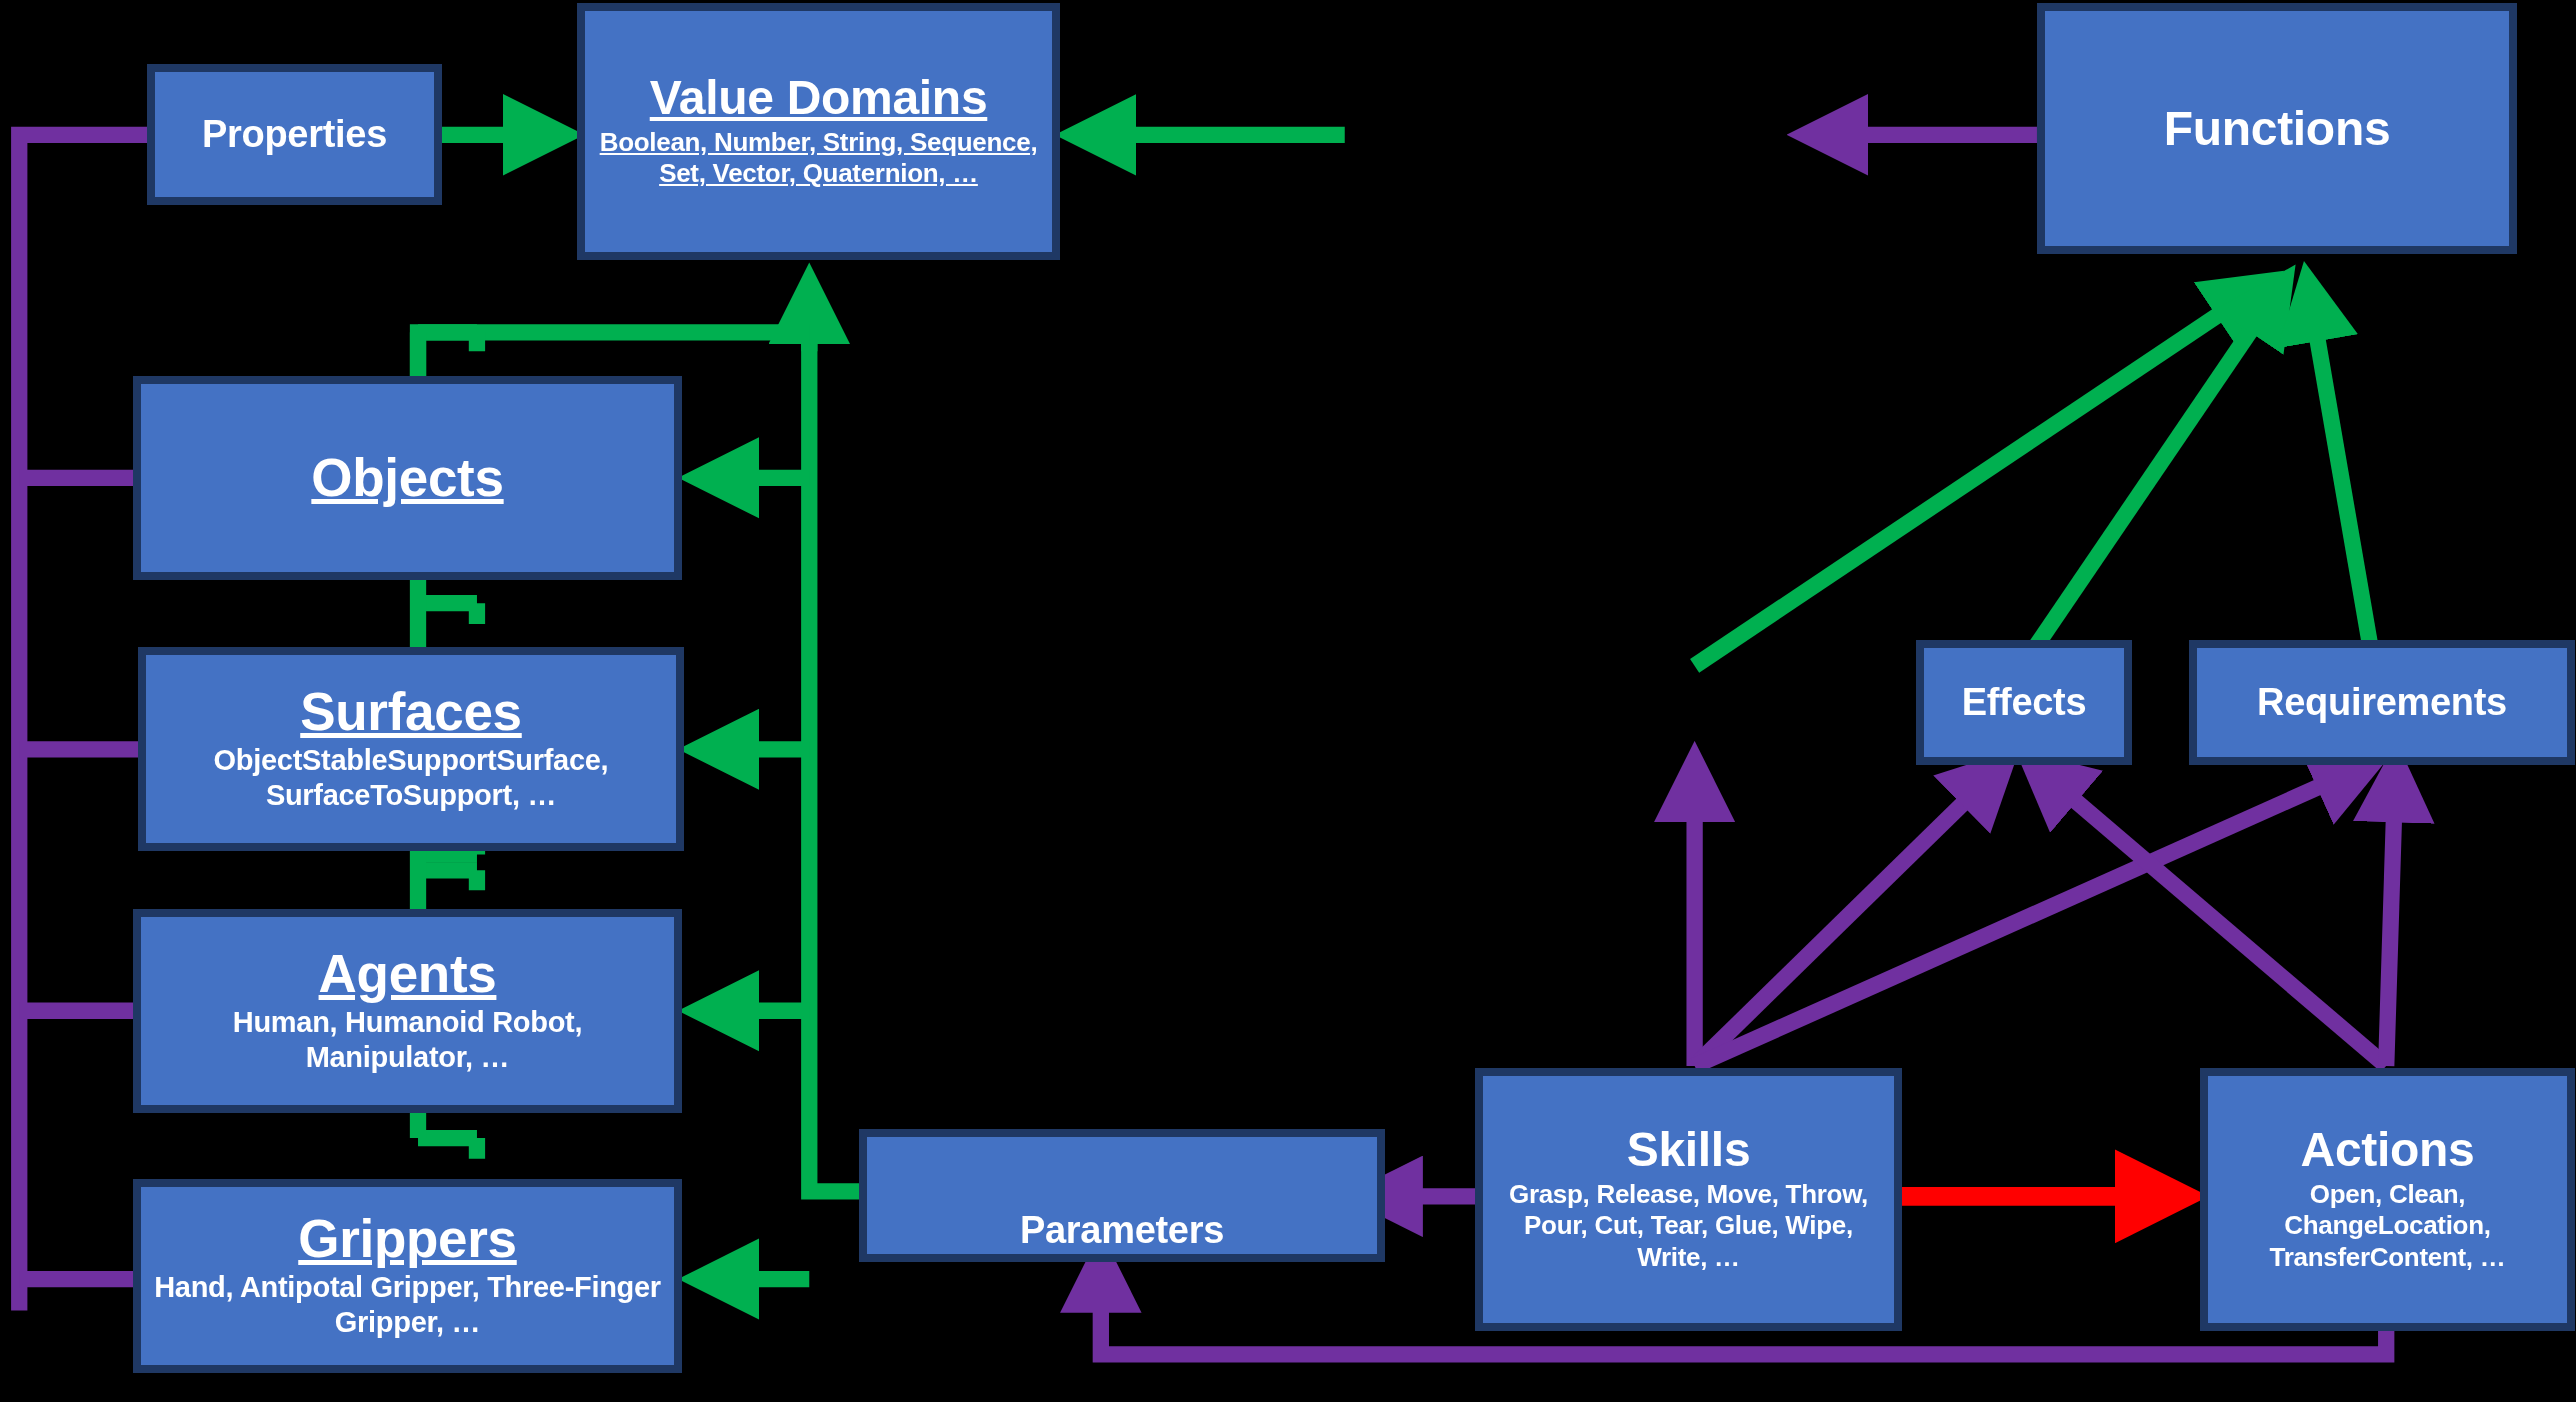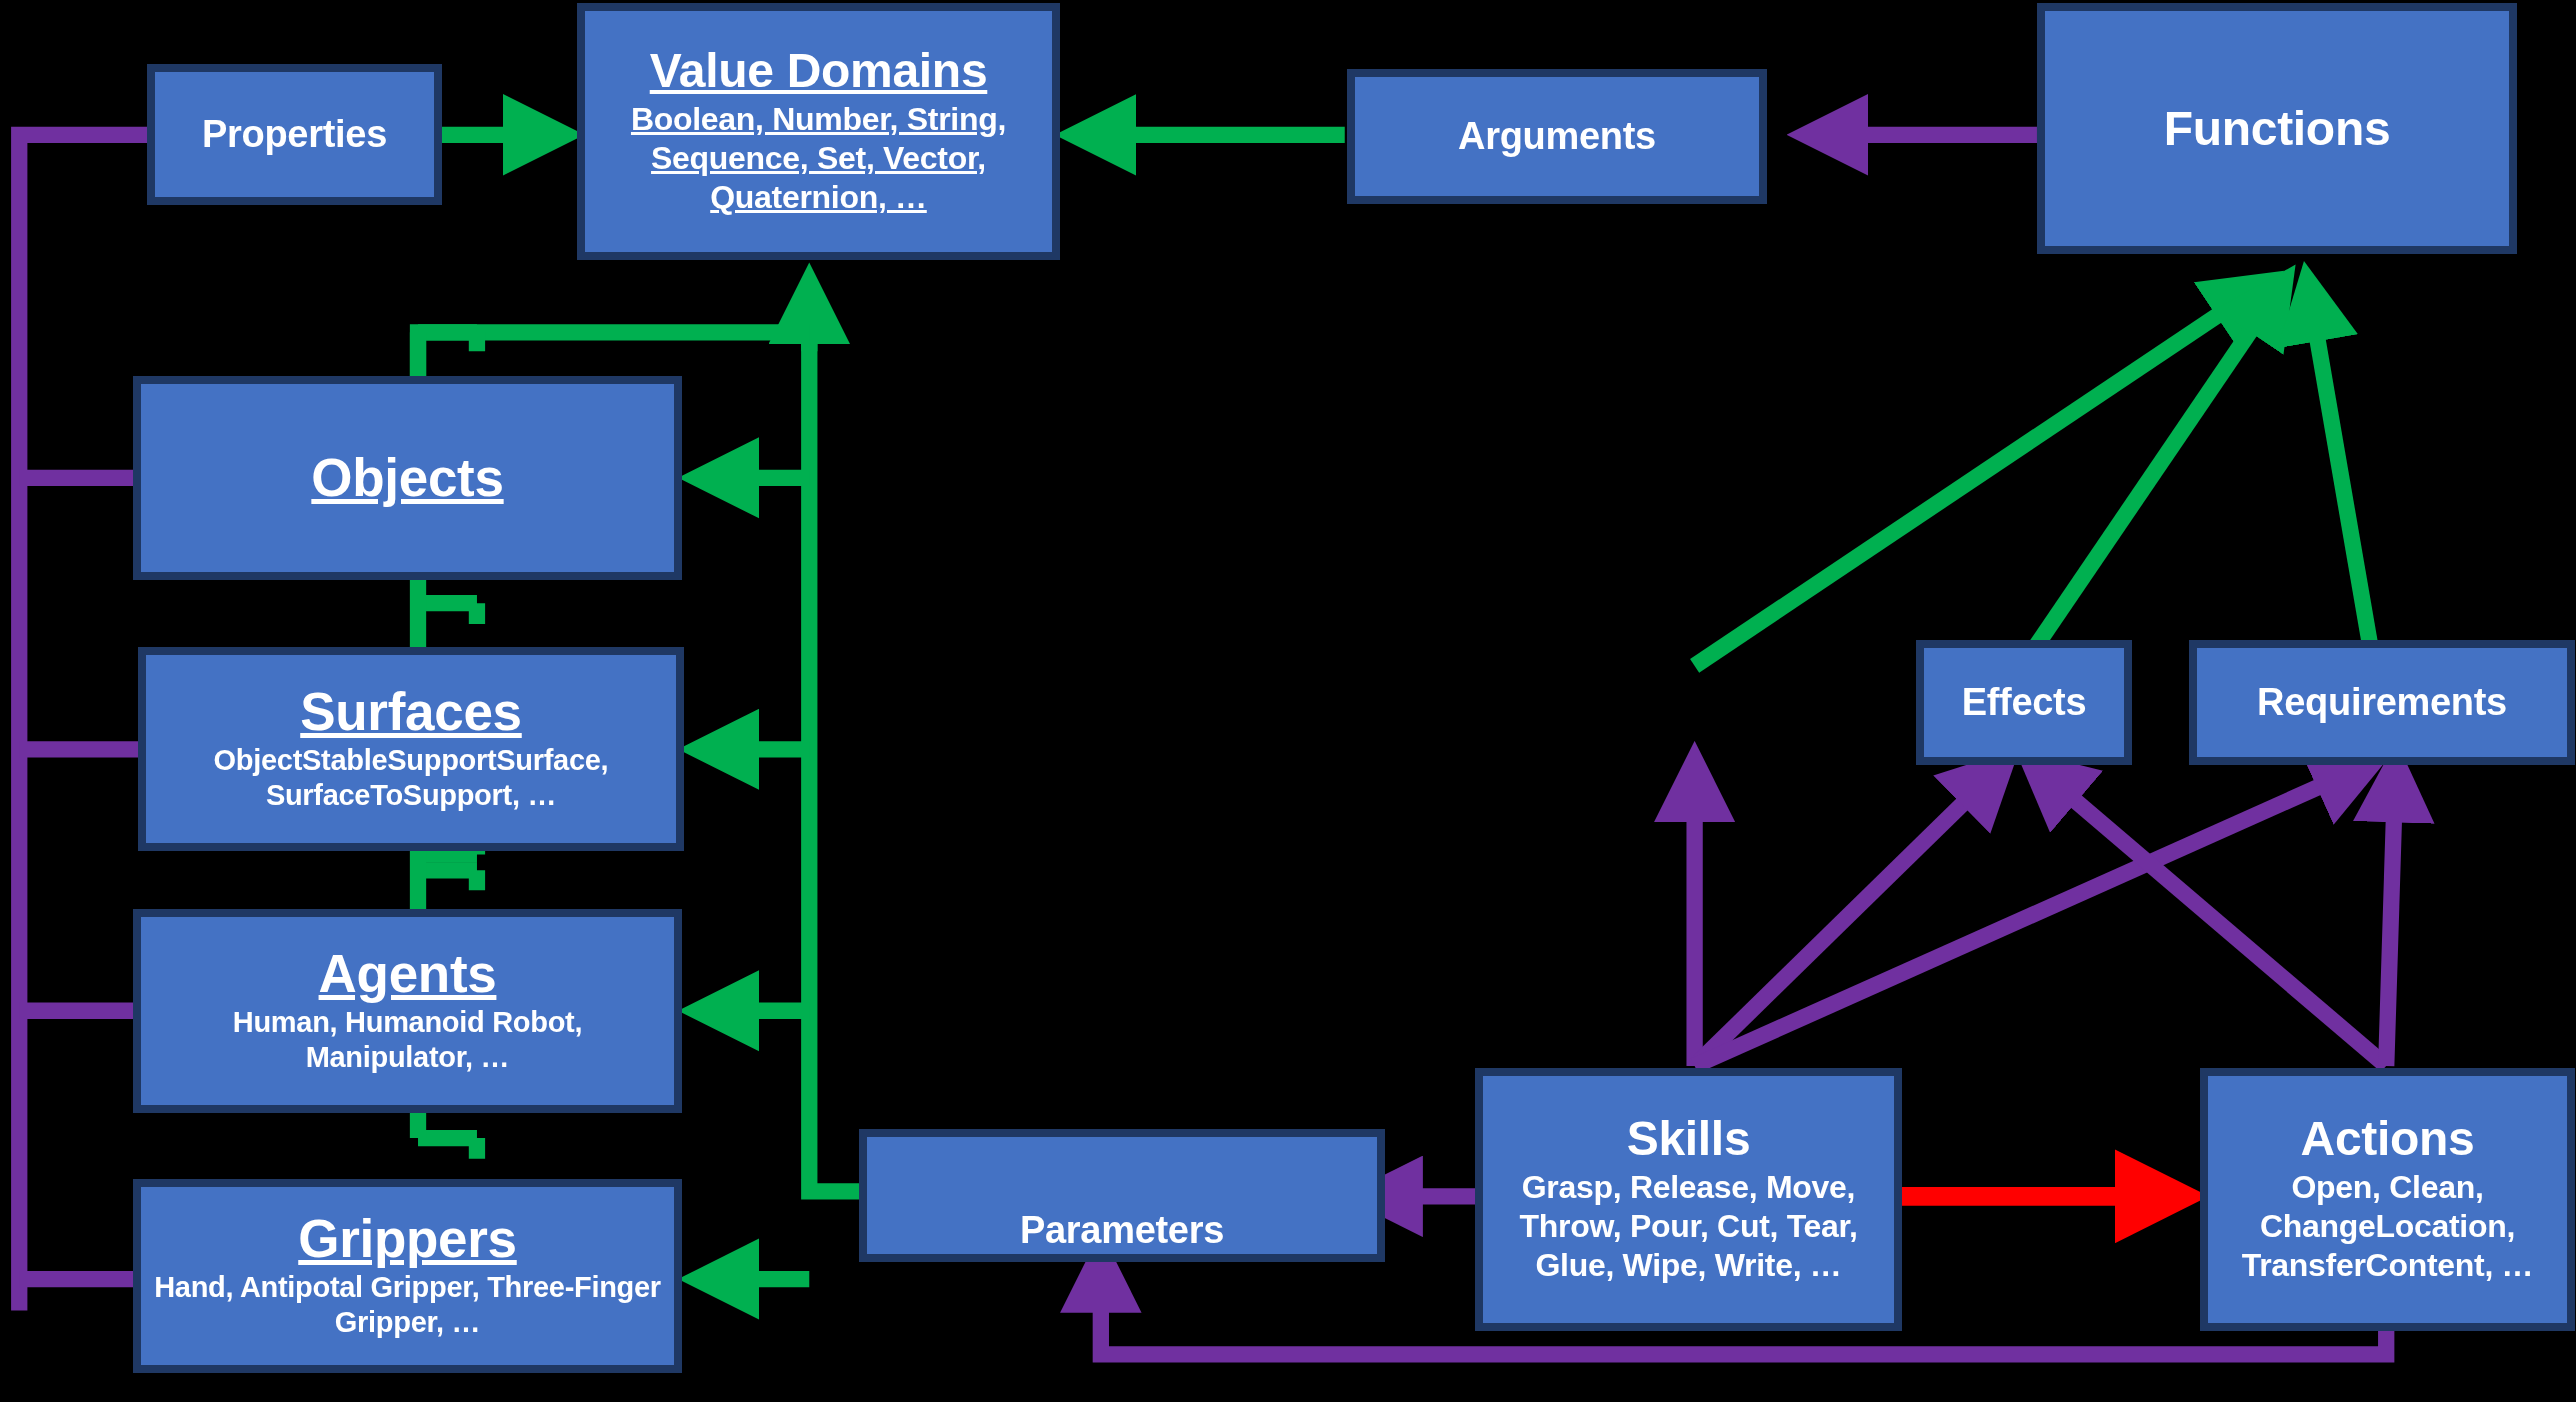--- a/index.html
+++ b/index.html
@@ -4,21 +4,21 @@
 <style>
   html,body{margin:0;padding:0;background:#000;}
   #stage{position:relative;width:2576px;height:1402px;background:#000;overflow:hidden;
          font-family:"Liberation Sans","DejaVu Sans",sans-serif;}
   svg.edges{position:absolute;left:0;top:0;width:2576px;height:1402px;}
   .node{position:absolute;box-sizing:border-box;background:#4472C4;border:8.8px solid#1F3864;
         display:flex;flex-direction:column;align-items:center;justify-content:center;
         color:#fff;text-align:center;padding:3.8px 8.8px;}
   .node .ttl{font-weight:bold;line-height:1.04;letter-spacing:-0.3px;}
   .node .sub{font-weight:bold;line-height:1.22;letter-spacing:-0.3px;margin-top:3.8px;}
-  .s76 .ttl{font-size:48px;} .s76 .sub{font-size:32px;}
+  .s76 .ttl{font-size:48px;} .s76 .sub{font-size:26px;}
   .s60 .ttl{font-size:38px;}
   .s66 .ttl{font-size:53px;text-decoration:underline;} .s66 .sub{font-size:29px;}
   .only .ttl{font-size:38px;}
 </style>
 </head>
 <body>
 
 <div id="stage">
 
   <svg class="edges" viewBox="0 0 4107 2236">
@@ -87,23 +87,20 @@
 
   <div class="node s60 only" style="left:147px;top:64px;width:295px;height:141px;">
     <div class="ttl">Properties</div>
   </div>
 
   <div class="node s76" style="left:577px;top:3.1px;width:483px;height:257px;text-decoration:underline;">
     <div class="ttl">Value Domains</div>
     <div class="sub">Boolean, Number, String, Sequence, Set, Vector, Quaternion, …</div>
   </div>
 
-  <div class="node s60 only" style="left:1347px;top:69px;width:420px;height:135px;">
-    <div class="ttl">Arguments</div>
-  </div>
 
   <div class="node s76" style="left:2037px;top:3.1px;width:480px;height:251px;">
     <div class="ttl">Functions</div>
   </div>
 
   <div class="node s66" style="left:133px;top:376px;width:549px;height:204px;">
     <div class="ttl">Objects</div>
   </div>
 
   <div class="node s66" style="left:138px;top:647px;width:546px;height:204px;">

